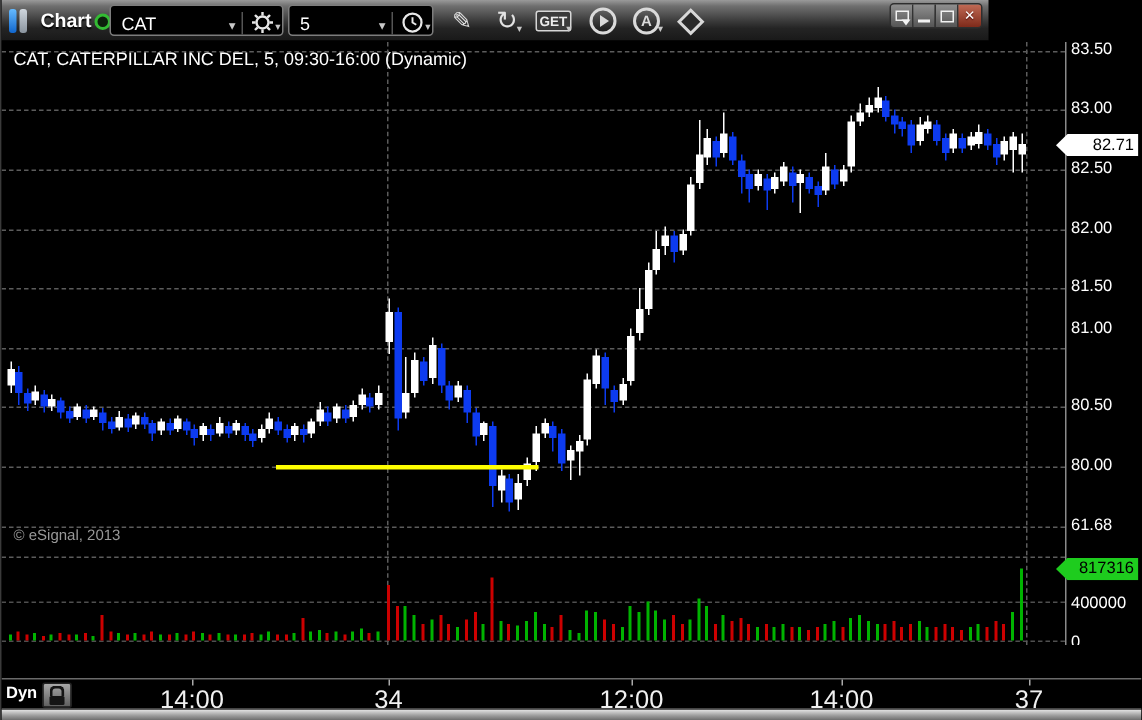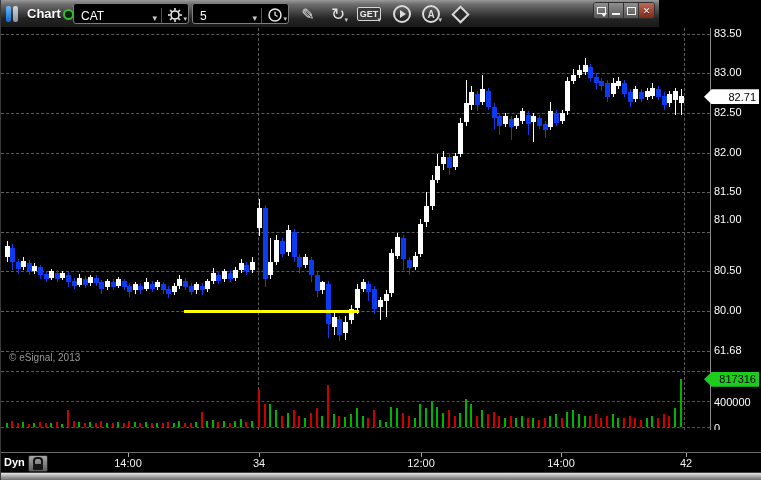--- a/index.html
+++ b/index.html
@@ -66,21 +66,21 @@
   #tab-empty{position:absolute;left:143px;top:3px;right:0;bottom:0;background:#020202;
     border-top:1px solid #747474;border-left:1px solid #747474;}
   
   #timebar{position:absolute;left:0;top:452px;width:761px;height:20px;background:#000;border-top:1px solid #6a6a6a;box-sizing:content-box;}
   #dyn-label{position:absolute;left:3px;top:3px;color:#fff;font-size:11px;font-weight:bold;}
   #lock-btn{position:absolute;left:27px;top:2px;width:18px;height:15px;border:1px solid #222;border-radius:2px;
     background:linear-gradient(180deg,#a8a8a8,#5e5e5e);}
   #lock-btn .shackle{width:6px;height:5px;border:2px solid #151515;border-bottom:none;border-radius:4px 4px 0 0;margin:1px auto 0;}
   #lock-btn .lockbody{width:10px;height:6px;background:#151515;margin:0 auto;border-radius:1px;}
   .time-tick{position:absolute;top:0;width:1px;height:4px;background:#aaa;}
-  .time-label{position:absolute;top:4px;width:44px;text-align:center;color:#f0f0f0;font-size:11px;}
+  .time-label{position:absolute;top:4px;width:44px;text-align:center;color:#f0f0f0;font-size:17px;}
   
   #bottomstrip{position:absolute;left:0;top:472px;width:761px;height:8px;
     background:linear-gradient(180deg,#e6e6e6,#9a9a9a 60%,#6f6f6f);border-top:1px solid #444;box-sizing:border-box;}
 </style>
 </head>
 <body>
 
 <div id="app">
 
   <div id="toolbar">
@@ -162,20 +162,21 @@
       <div class="win-btn">
           <span class="sq"></span>
         </div>
       <div class="win-btn">
           <span class="x">✕</span>
         </div>
     </div>
   </div>
 
   <div id="chart-region">
+    <span id="chart-title">CAT, CATERPILLAR INC DEL, 5, 09:30-16:00 (Dynamic)</span>
     <span id="copyright">© eSignal, 2013</span>
     <div id="trigger-line" style="left: 183px; width: 175px; top: 282px; background: rgb(255, 255, 0);"></div>
     <div class="badge" id="price-badge" style="top: 61.368px; background: rgb(255, 255, 255);">82.71</div>
     <div class="badge" id="volume-badge" style="top: 343.76px; background: rgb(30, 204, 30);">817316</div>
   <div class="hgrid" style="top: 5.8px;"></div>
       <div class="price-label" style="top: -1.2px;">83.50</div>
       <div class="hgrid" style="top: 45.4px;"></div>
       <div class="price-label" style="top: 38.4px;">83.00</div>
       <div class="hgrid" style="top: 85px;"></div>
       <div class="price-label" style="top: 78px;">82.50</div>
@@ -570,17 +571,17 @@
     </div>
   <div class="time-tick" style="left: 127px;"></div>
       <div class="time-label" style="left: 105px;">14:00</div>
       <div class="time-tick" style="left: 258px;"></div>
       <div class="time-label" style="left: 236px;">34</div>
       <div class="time-tick" style="left: 420px;"></div>
       <div class="time-label" style="left: 398px;">12:00</div>
       <div class="time-tick" style="left: 560px;"></div>
       <div class="time-label" style="left: 538px;">14:00</div>
       <div class="time-tick" style="left: 685px;"></div>
-      <div class="time-label" style="left: 663px;">42</div>
+      <div class="time-label" style="left: 663px;">37</div>
     </div>
 
   <div id="bottomstrip"></div>
 </div>
 
 </body></html>

